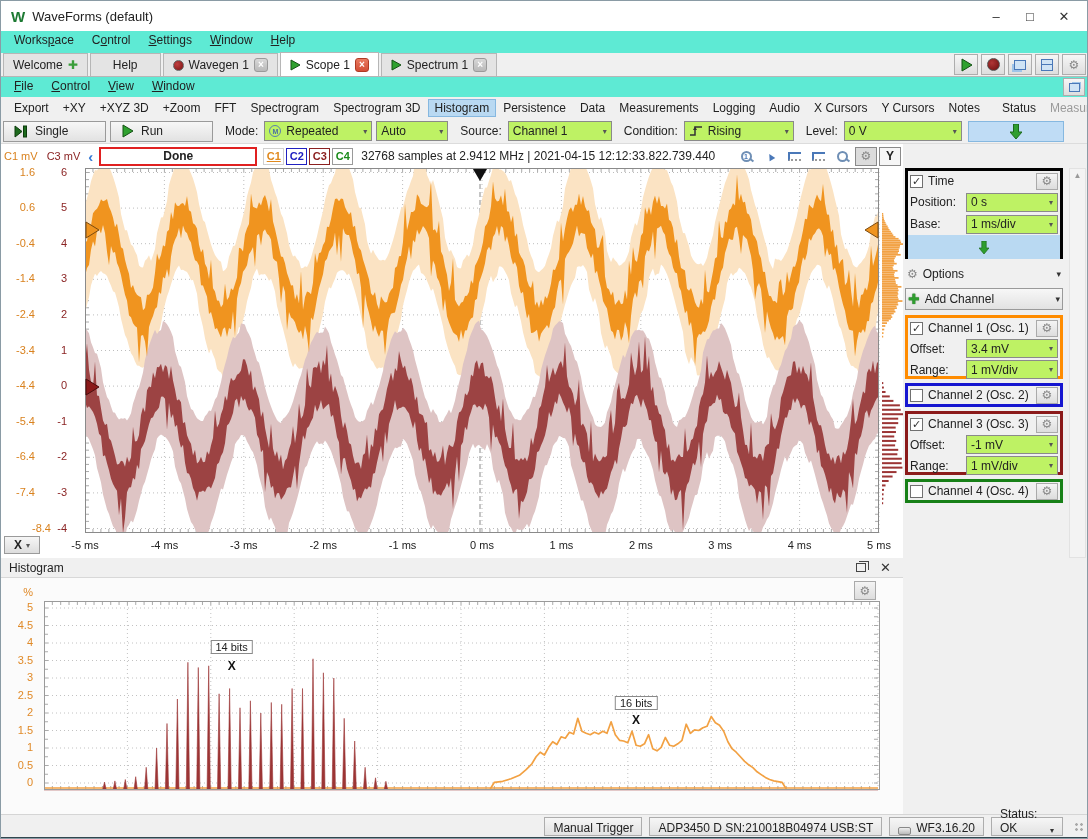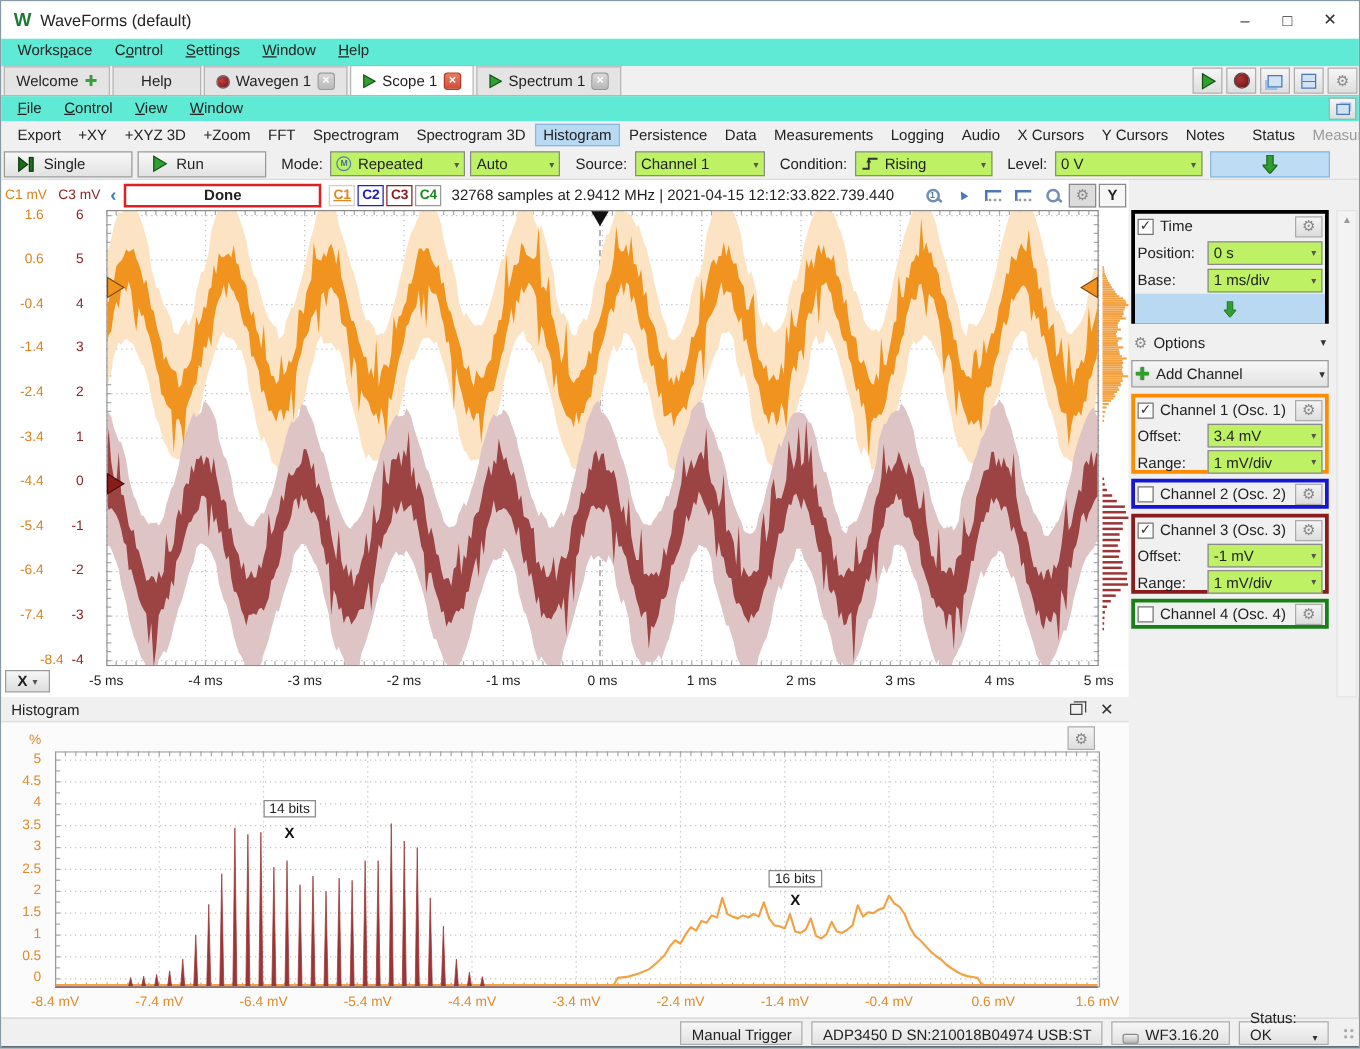--- a/index.html
+++ b/index.html
@@ -1151,33 +1151,20 @@
       <span class="ticklbl" style="left: 4px; top: 50px; color: rgb(224, 138, 40); width: 28px; text-align: right;">4</span>
       <span class="ticklbl" style="left: 4px; top: 67.5px; color: rgb(224, 138, 40); width: 28px; text-align: right;">3.5</span>
       <span class="ticklbl" style="left: 4px; top: 85px; color: rgb(224, 138, 40); width: 28px; text-align: right;">3</span>
       <span class="ticklbl" style="left: 4px; top: 102.5px; color: rgb(224, 138, 40); width: 28px; text-align: right;">2.5</span>
       <span class="ticklbl" style="left: 4px; top: 120px; color: rgb(224, 138, 40); width: 28px; text-align: right;">2</span>
       <span class="ticklbl" style="left: 4px; top: 137.5px; color: rgb(224, 138, 40); width: 28px; text-align: right;">1.5</span>
       <span class="ticklbl" style="left: 4px; top: 155px; color: rgb(224, 138, 40); width: 28px; text-align: right;">1</span>
       <span class="ticklbl" style="left: 4px; top: 172.5px; color: rgb(224, 138, 40); width: 28px; text-align: right;">0.5</span>
       <span class="ticklbl" style="left: 4px; top: 190px; color: rgb(224, 138, 40); width: 28px; text-align: right;">0</span>
     </div>
-  <div class="abs" id="histxaxis" style="left:0;top:794px;width:902px;height:16px;">
-      <span class="ticklbl" style="color: rgb(224, 138, 40); left: 15px; top: 1px; width: 56px; text-align: center;">-8.4 mV</span>
-      <span class="ticklbl" style="color: rgb(224, 138, 40); left: 98.4px; top: 1px; width: 56px; text-align: center;">-7.4 mV</span>
-      <span class="ticklbl" style="color: rgb(224, 138, 40); left: 181.8px; top: 1px; width: 56px; text-align: center;">-6.4 mV</span>
-      <span class="ticklbl" style="color: rgb(224, 138, 40); left: 265.2px; top: 1px; width: 56px; text-align: center;">-5.4 mV</span>
-      <span class="ticklbl" style="color: rgb(224, 138, 40); left: 348.6px; top: 1px; width: 56px; text-align: center;">-4.4 mV</span>
-      <span class="ticklbl" style="color: rgb(224, 138, 40); left: 432px; top: 1px; width: 56px; text-align: center;">-3.4 mV</span>
-      <span class="ticklbl" style="color: rgb(224, 138, 40); left: 515.4px; top: 1px; width: 56px; text-align: center;">-2.4 mV</span>
-      <span class="ticklbl" style="color: rgb(224, 138, 40); left: 598.8px; top: 1px; width: 56px; text-align: center;">-1.4 mV</span>
-      <span class="ticklbl" style="color: rgb(224, 138, 40); left: 682.2px; top: 1px; width: 56px; text-align: center;">-0.4 mV</span>
-      <span class="ticklbl" style="color: rgb(224, 138, 40); left: 765.6px; top: 1px; width: 56px; text-align: center;">0.6 mV</span>
-      <span class="ticklbl" style="color: rgb(224, 138, 40); left: 849px; top: 1px; width: 56px; text-align: center;">1.6 mV</span>
-    </div>
   <div class="abs" id="histannot" style="left:0;top:557px;width:902px;height:256px;pointer-events:none;">
       <span class="annot-box" style="left: 230.65px; top: 81.5px;">14 bits</span>
       <span class="annot-x" style="left: 230.65px; top: 100.75px;">X</span>
       <span class="annot-box" style="left: 635.14px; top: 137.5px;">16 bits</span>
       <span class="annot-x" style="left: 635.14px; top: 155px;">X</span>
     </div>
 
   <div class="statusbar abs">
     <span style="margin-left:auto;"></span>
     <span class="sb-btn">

